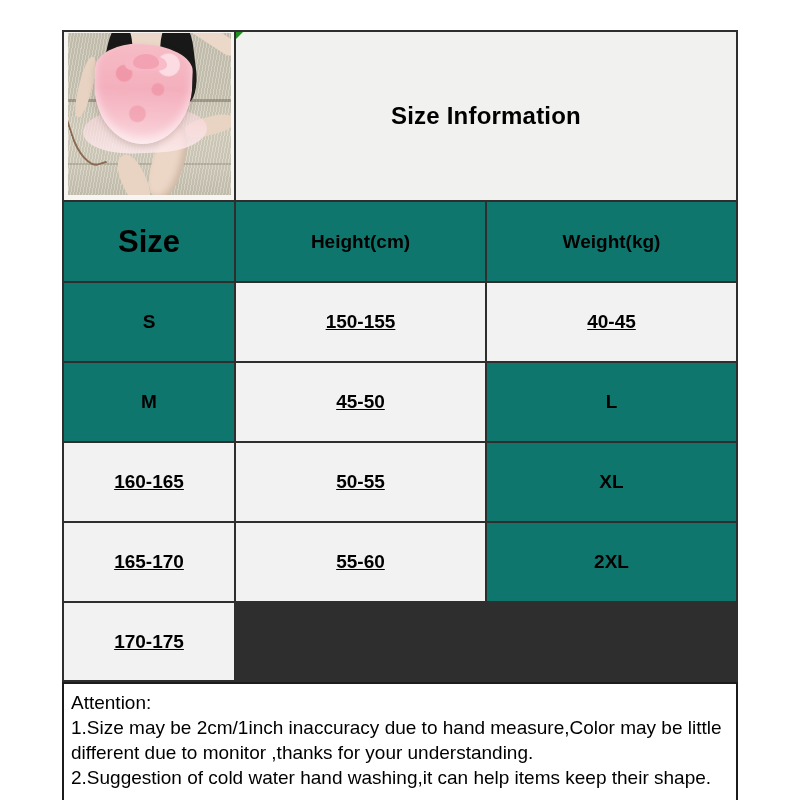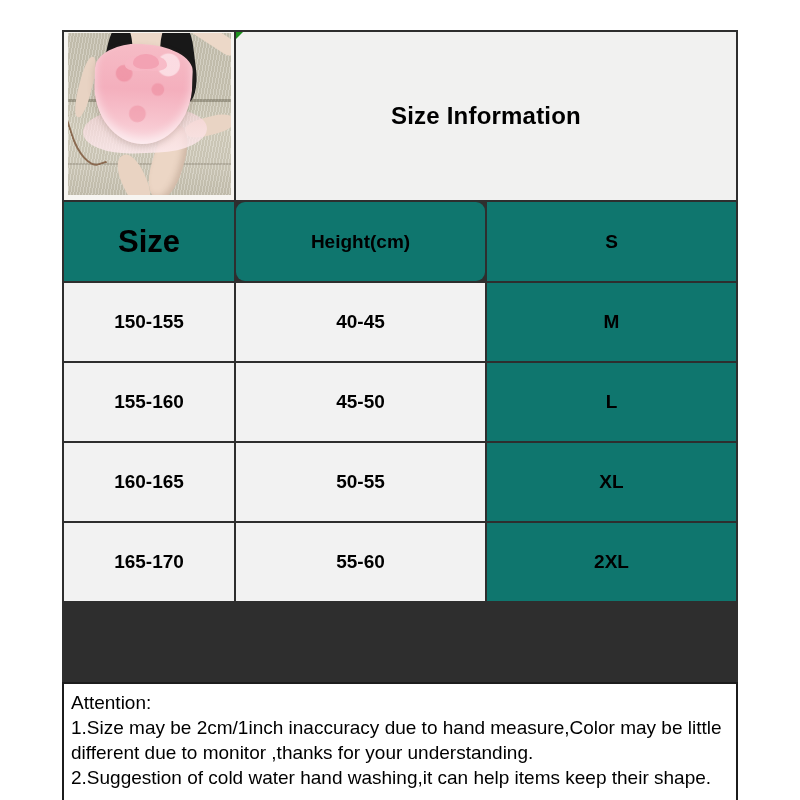--- a/index.html
+++ b/index.html
@@ -29,23 +29,23 @@
     background:#f1f1f0;
     position:relative;
     font-weight:bold; font-size:24px; letter-spacing:0.2px;
   }
   .corner-marker {
     position:absolute; top:0; left:0; width:0; height:0;
     border-top:7px solid #1d8f1d;
     border-right:7px solid transparent;
   }
   .size-header { font-weight:bold; font-size:31px; }
-  .col-header  { font-weight:bold; font-size:19px;border-radius:9px; }
+  .col-header  { font-weight:bold; font-size:19px; }
   .size-label  { font-weight:bold; font-size:19px; }
-  .value       { font-weight:bold; font-size:19px; }
+  .value       { font-weight:bold; font-size:19px;text-decoration:underline; }
 
   
   .attention {
     position:absolute; left:62px; top:652px; width:676px; height:145px;
     box-sizing:border-box;
     background:#ffffff;
     border:2px solid #1c1c1c;
     padding:6px 7px;
     font-size:19px; line-height:25px;
   }
@@ -148,38 +148,39 @@
         <div class="bag-strap"></div>
       </div>
     </div>
     <div class="cell title-cell">
       <span class="corner-marker"></span>
       <span>Size Information</span>
     </div>
 
     <div class="cell gray size-header">Size</div>
     <div class="cell gray col-header">Height(cm)</div>
+    <div class="cell gray col-header">Weight(kg)</div>
 
     <div class="cell gray size-label">S</div>
     <div class="cell light value">150-155</div>
     <div class="cell light value">40-45</div>
 
     <div class="cell gray size-label">M</div>
-    <div class="cell light value">155-160</div>
     <div class="cell light value">45-50</div>
 
     <div class="cell gray size-label">L</div>
     <div class="cell light value">160-165</div>
     <div class="cell light value">50-55</div>
 
     <div class="cell gray size-label">XL</div>
     <div class="cell light value">165-170</div>
     <div class="cell light value">55-60</div>
 
     <div class="cell gray size-label">2XL</div>
+    <div class="cell light value">170-175</div>
 
   </div>
 
   <div class="attention">
     <div>Attention:</div>
     <div>1.Size may be 2cm/1inch inaccuracy due to hand measure,Color may be little different due to monitor ,thanks for your understanding.</div>
     <div>2.Suggestion of cold water hand washing,it can help items keep their shape.</div>
   </div>
 
 </div>

